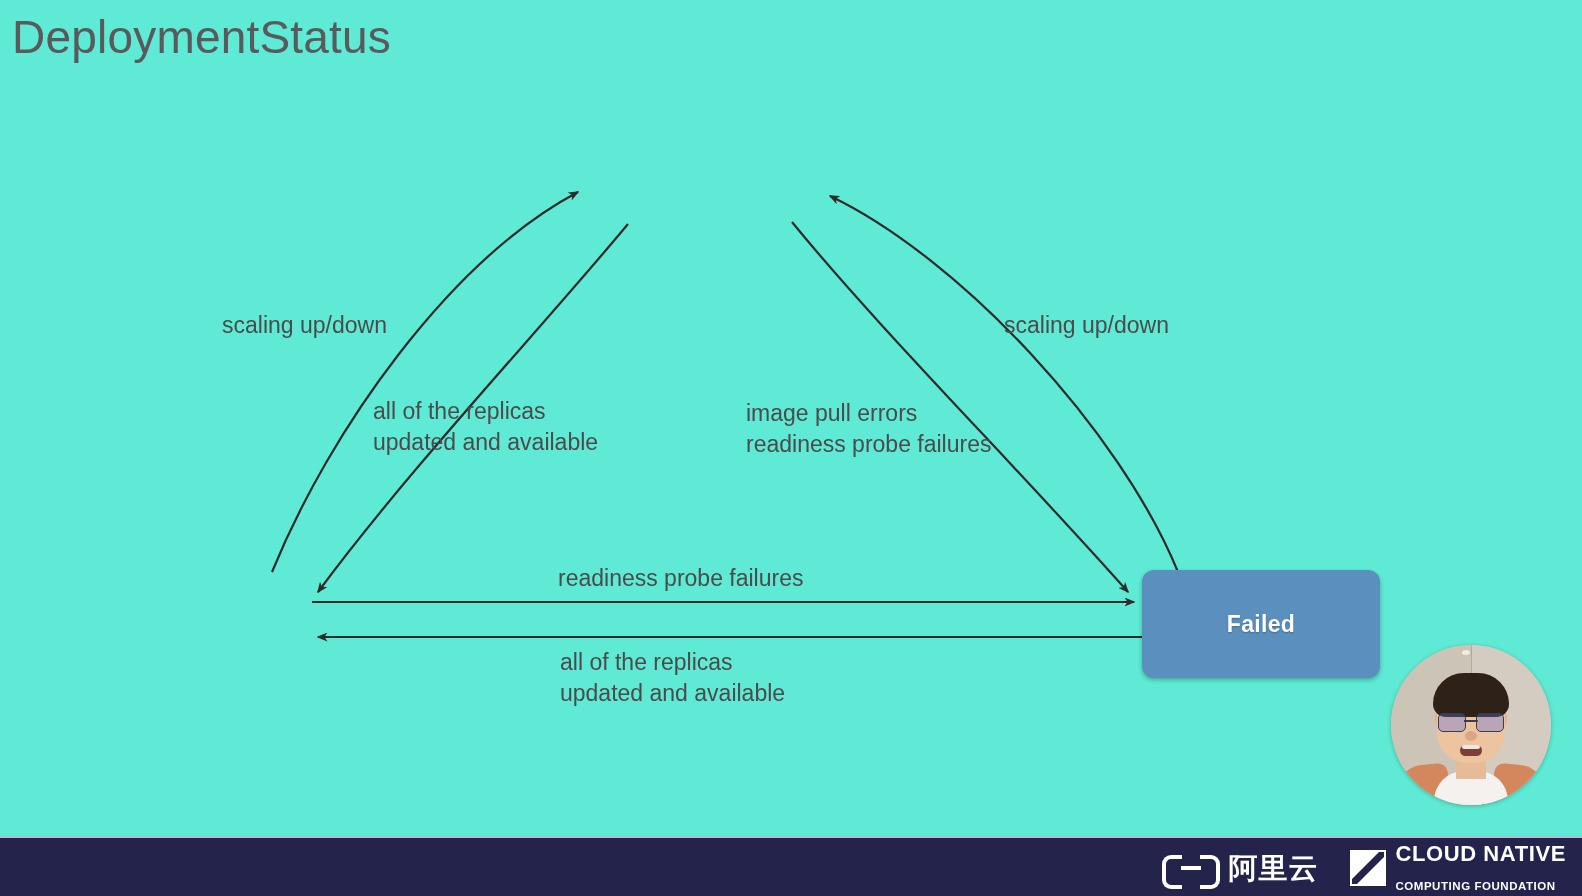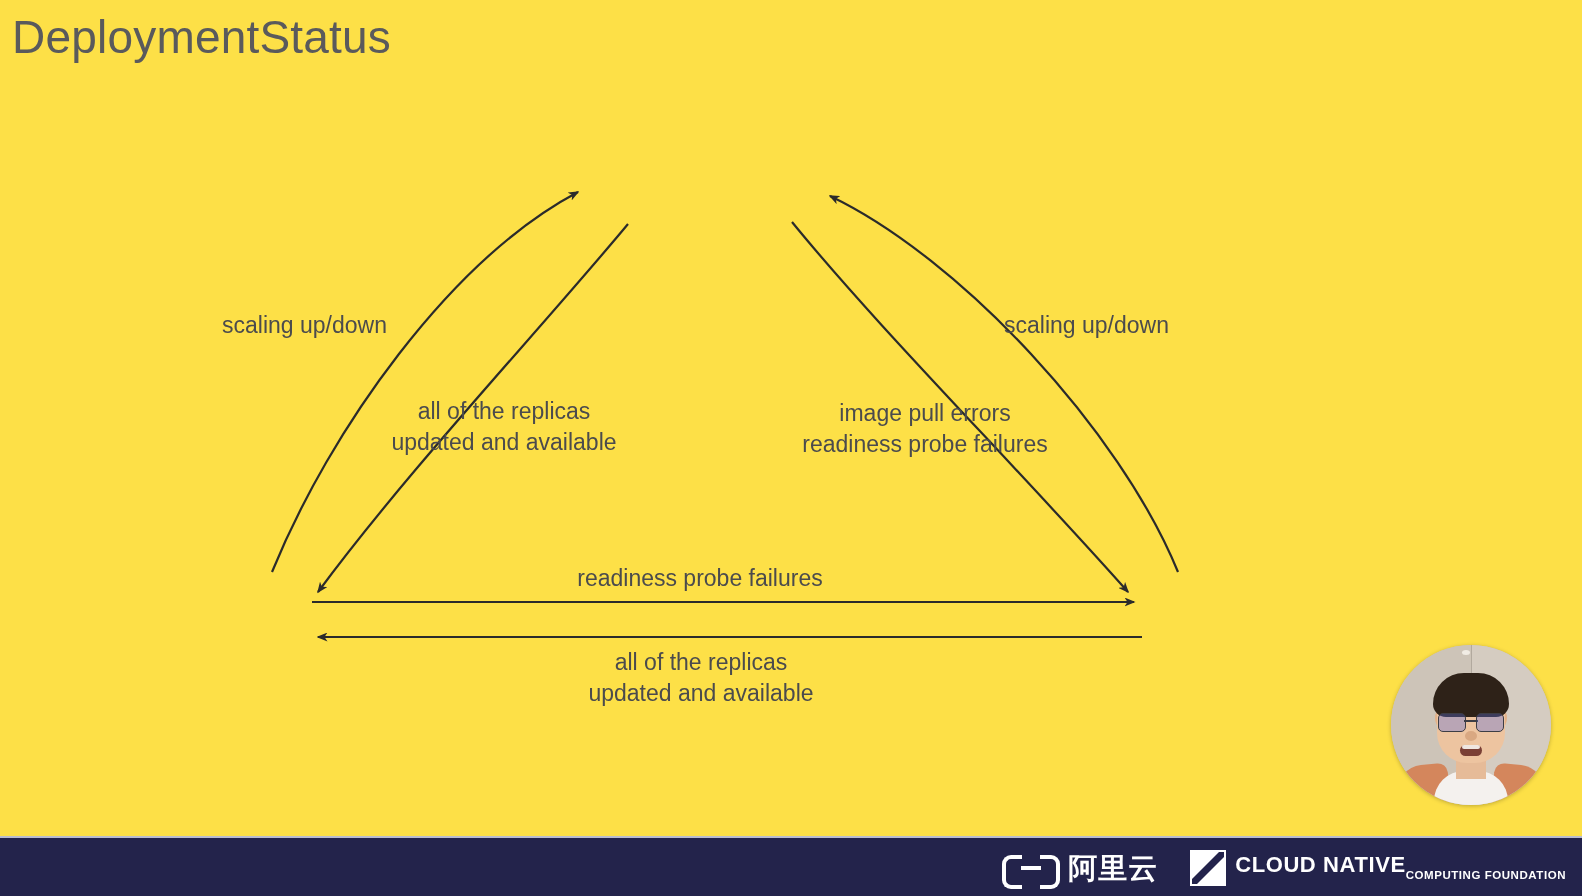--- a/index.html
+++ b/index.html
@@ -4,21 +4,21 @@
 <style>
   html, body {
     margin: 0;
     padding: 0;
     background: #ffffff;
   }
   #slide {
     position: relative;
     width: 1582px;
     height: 896px;
-    background: #fde047;
+    background: #5eead4;
     overflow: hidden;
     font-family: "Liberation Sans", sans-serif;
   }
 
   
   #slide-title {
     position: absolute;
     left: 12px;
     top: 10px;
     font-size: 46px;
@@ -57,28 +57,27 @@
   #node-processing { left: 583px; top: 113px;  width: 238px; height: 106px; }
   #node-complete   { left: 73px;  top: 570px;  width: 238px; height: 108px; }
   #node-failed     { left: 1142px; top: 570px; width: 238px; height: 108px; }
 
   
   .edge-label {
     position: absolute;
     color: #4b4b4d;
     font-size: 23px;
     line-height: 31px;
-    text-align: center;
     white-space: pre-line;
     pointer-events: none;
   }
   #label-scaling-left      { left: 222px;  top: 310px; width: 200px; text-align: left; }
   #label-scaling-right     { left: 1004px; top: 310px; width: 200px; text-align: left; }
   #label-processing-to-complete { left: 373px;  top: 396px; width: 262px; }
-  #label-processing-to-failed   { left: 784px;  top: 398px; width: 282px; }
+  #label-processing-to-failed   { left: 746px;  top: 398px; width: 282px; }
   #label-complete-to-failed     { left: 558px;  top: 563px; width: 284px; }
   #label-failed-to-complete     { left: 560px;  top: 647px; width: 282px; }
 
   
   #webcam-overlay {
     position: absolute;
     left: 1391px;
     top: 645px;
     width: 160px;
     height: 160px;
@@ -230,21 +229,21 @@
   #cncf-logo .cncf-mark .tri-a {
     position: absolute; left: 0; top: 0; width: 0; height: 0;
     border-left: 27px solid #ffffff;
     border-bottom: 27px solid transparent;
   }
   #cncf-logo .cncf-mark .tri-b {
     position: absolute; right: 0; bottom: 0; width: 0; height: 0;
     border-right: 27px solid #ffffff;
     border-top: 27px solid transparent;
   }
-  #cncf-logo .cncf-words { display: flex; flex-direction: row; line-height: 1; }
+  #cncf-logo .cncf-words { display: flex; flex-direction: column; line-height: 1; }
   #cncf-logo .cncf-line1 {
     color: #ffffff; font-size: 22px; font-weight: bold; letter-spacing: 0.6px;
   }
   #cncf-logo .cncf-line2 {
     color: #ffffff; font-size: 11.5px; font-weight: bold; letter-spacing: 0.55px;
     margin-top: 16px;
   }
 </style>
 </head>
 <body>
@@ -268,20 +267,23 @@
 
     <path d="M 1178,572 C 1120,430 960,258 830,196" fill="none" stroke="#2b2b2b" stroke-width="2.2" marker-end="url(#arrowhead)"></path>
 
     <path d="M 312,602 L 1134,602" fill="none" stroke="#2b2b2b" stroke-width="2.2" marker-end="url(#arrowhead)"></path>
 
     <path d="M 1142,637 L 318,637" fill="none" stroke="#2b2b2b" stroke-width="2.2" marker-end="url(#arrowhead)"></path>
   </svg>
 
 
 
+  <div class="state-node" id="node-failed">
+    <span class="node-label">Failed</span>
+  </div>
 
   <div class="edge-label" id="label-scaling-left">scaling up/down</div>
 
   <div class="edge-label" id="label-processing-to-complete">all of the replicas
 updated and available</div>
 
   <div class="edge-label" id="label-processing-to-failed">image pull errors
 readiness probe failures</div>
 
   <div class="edge-label" id="label-scaling-right">scaling up/down</div>

